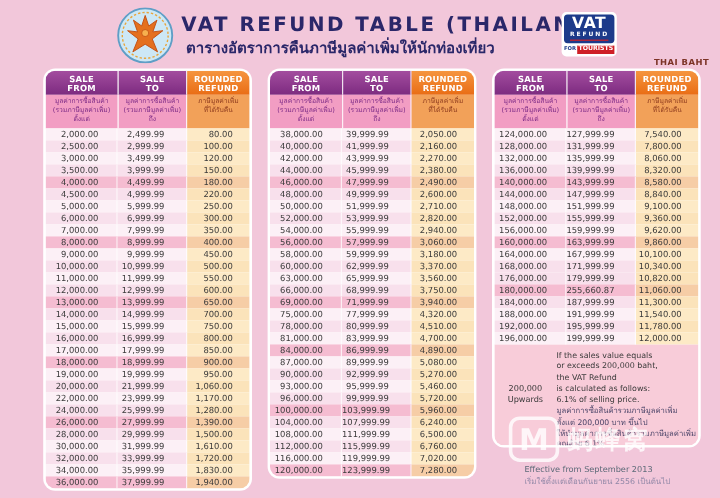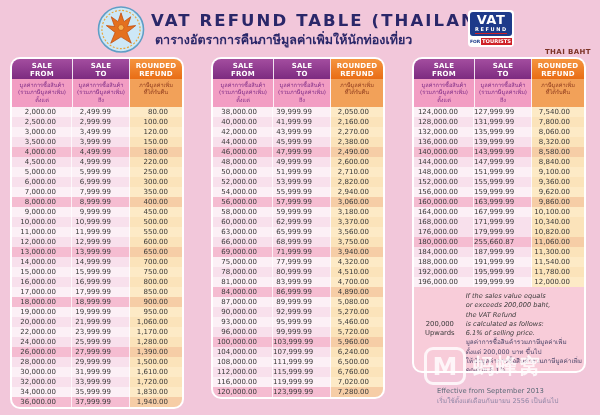--- a/index.html
+++ b/index.html
@@ -20,21 +20,21 @@
   .badge-vat{font-size:13px;font-weight:bold;color:#fff;line-height:12px;letter-spacing:.5px;text-align:center;}
   .badge-refund{font-size:5px;font-weight:bold;color:#fff;letter-spacing:1.6px;line-height:6px;
     border-bottom:1.5px solid #cf2027;margin:0 5px;padding-bottom:1px;}
   .badge-for-row{display:flex;align-items:stretch;margin-top:2px;gap:1px;}
   .badge-for{font-size:4.4px;font-weight:bold;color:#1d3a8a;line-height:7px;}
   .badge-tourists{flex:1;background:#cf2027;color:#fff;font-size:5.2px;font-weight:bold;
     text-align:center;line-height:7px;}
   .thai-baht{position:absolute;right:9px;top:48px;font-size:7px;font-weight:bold;
     color:#7c3326;letter-spacing:.4px;}
   
-  .panels{position:absolute;left:10px;top:57px;display:flex;gap:27px;align-items:flex-start;}
+  .panels{position:absolute;left:36px;top:57px;display:flex;gap:13px;align-items:flex-start;}
   .panel{width:174px;background:#fff;border-radius:10px;padding:2px;box-sizing:border-box;}
   .panel-inner{border-radius:8px;overflow:hidden;}
   .phead,.psub,.trow{display:grid;grid-template-columns:60px 58px 52px;}
   .phcell{height:20px;font-size:7px;font-weight:bold;color:#fff;text-align:center;
     white-space:pre-line;line-height:8.5px;padding-top:2.5px;box-sizing:border-box;letter-spacing:.2px;}
   .phcell.purple{background:linear-gradient(#a34d9f,#7d2b80);}
   .phcell.orange{background:linear-gradient(#f5953f,#e96d15);}
   .phead .phcell:nth-child(2),.psub .pscell:nth-child(2){
     border-left:1px solid rgba(255,255,255,.85);border-right:1px solid rgba(255,255,255,.85);}
   .pscell{height:28px;font-size:5.6px;text-align:center;white-space:pre-line;
@@ -48,21 +48,21 @@
   .c2{padding-right:14px;background:#fdeac6;}
   .trow.alt .c0,.trow.alt .c1{background:#f8e0ec;}
   .trow.alt .c2{background:#fbe3ba;}
   .trow.hl .c0,.trow.hl .c1{background:#f5bcd1;}
   .trow.hl .c2{background:#f6cda6;}
   
   .note{background:#f8ccd9;display:flex;height:84px;box-sizing:border-box;padding:4px 2px 4px 0;}
   .note-left{width:58px;display:flex;flex-direction:column;justify-content:center;align-items:center;
     font-size:6.8px;color:#3a3a3a;line-height:9px;}
   .note-right{flex:1;padding-top:1px;}
-  .note-line-en{font-size:6.6px;color:#3a3a3a;line-height:9.3px;white-space:nowrap;font-style:italic;}
+  .note-line-en{font-size:6.6px;color:#3a3a3a;line-height:9.3px;white-space:nowrap;}
   .note-line-th{font-size:6.4px;color:#4a4468;line-height:9.3px;white-space:nowrap;}
   
   .footer{position:absolute;left:437px;top:386px;}
   .footer-en{font-size:6.8px;color:#5d6a78;line-height:10px;}
   .footer-th{font-size:6.6px;color:#8f86a6;line-height:10px;}
   .watermark{position:absolute;left:424px;top:347px;display:flex;align-items:center;gap:7px;
     color:rgba(255,255,255,.8);z-index:5;}
   .wm-logo{width:42px;height:38px;border:3.5px solid rgba(255,255,255,.8);border-radius:9px;
     display:flex;align-items:center;justify-content:center;font-size:25px;font-weight:bold;
     box-sizing:border-box;line-height:1;}

